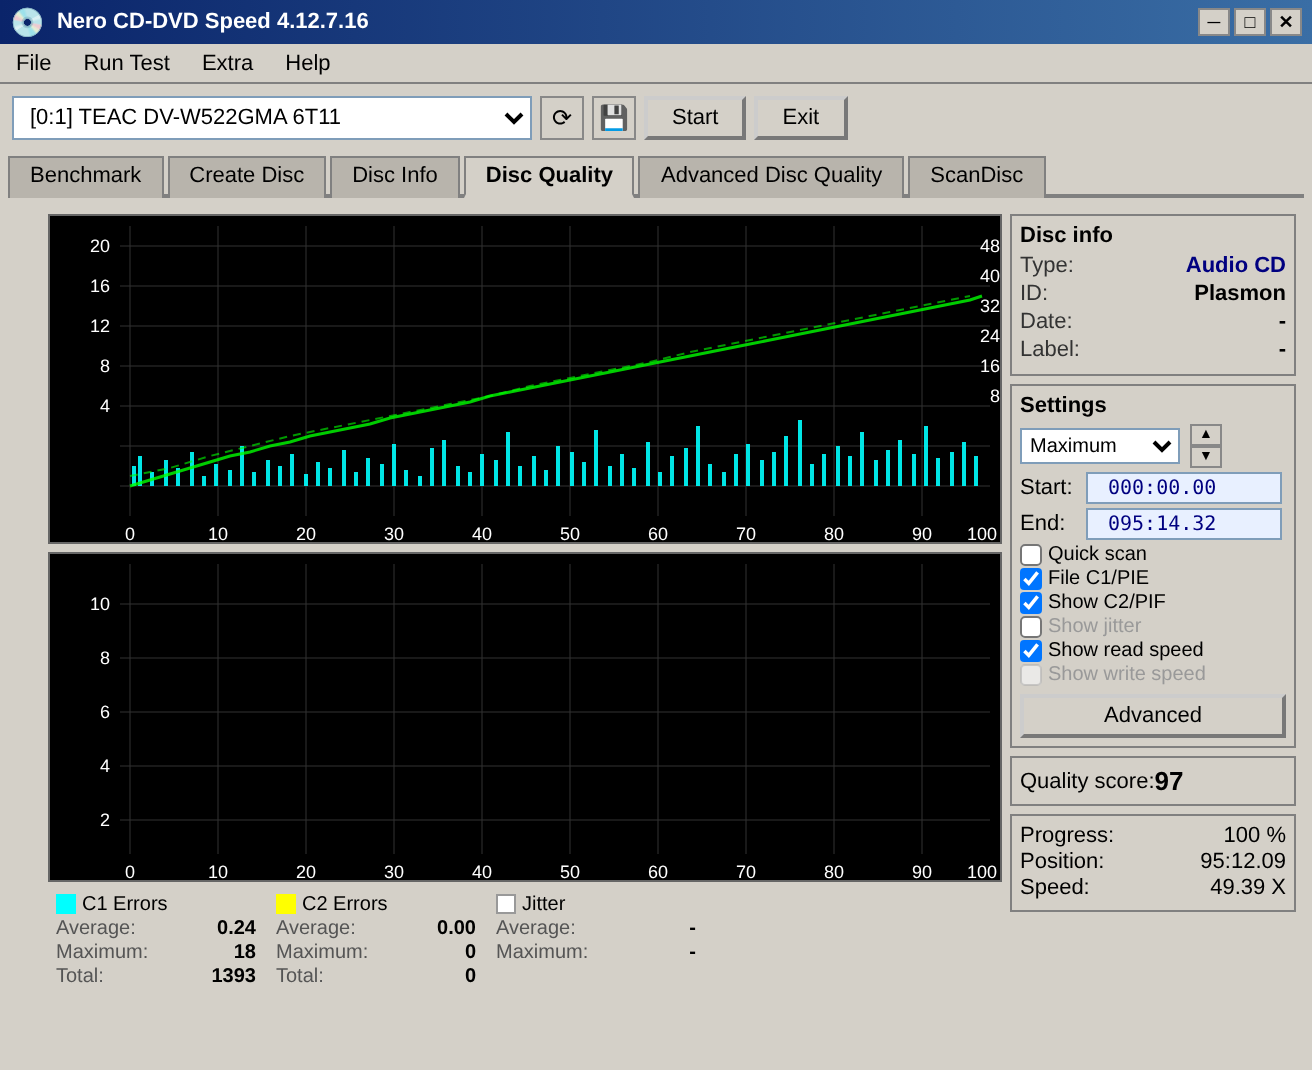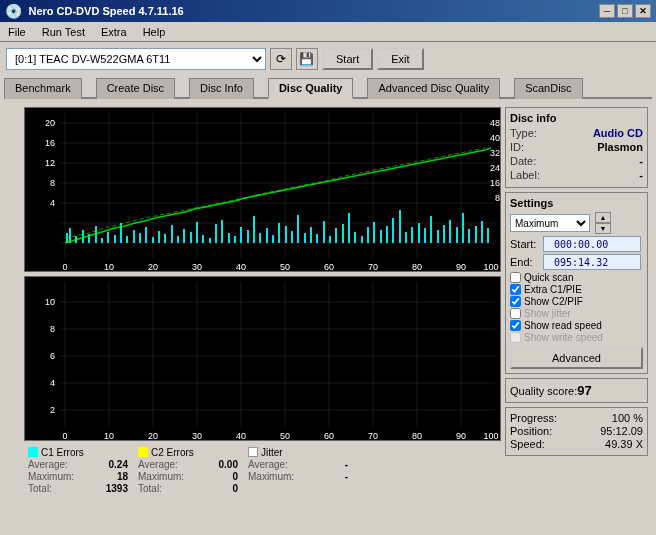--- a/index.html
+++ b/index.html
@@ -19,21 +19,21 @@
     .main-content { background: #d4d0c8; padding: 4px; display: flex; flex-direction: column; gap: 4px; }
     
     
     .toolbar { display: flex; align-items: flex-start; gap: 4px; padding: 2px; }
     .drive-select { width: 260px; height: 22px; background: white; border: 1px solid #7f9db9; font-size: 11px; padding: 1px 4px; }
     .toolbar-icon { width: 22px; height: 22px; background: #d4d0c8; border: 1px solid #888; display: flex; align-items: center; justify-content: center; cursor: pointer; font-size: 12px; }
     .btn-start { background: #d4d0c8; border: 2px outset #ccc; padding: 2px 12px; font-size: 11px; cursor: pointer; height: 22px; }
     .btn-exit { background: #d4d0c8; border: 2px outset #ccc; padding: 2px 12px; font-size: 11px; cursor: pointer; height: 22px; }
     
     
-    .tabs { display: flex; gap: 12px; border-bottom: 2px solid #808080; }
+    .tabs { display: flex; gap: 0; border-bottom: 2px solid #808080; }
     .tab { padding: 3px 10px; border: 1px solid #808080; border-bottom: none; background: #d4d0c8; cursor: pointer; font-size: 11px; margin-right: 2px; position: relative; top: 2px; }
     .tab.active { background: #d4d0c8; border-bottom: 2px solid #d4d0c8; z-index: 1; font-weight: bold; }
     .tab:not(.active) { background: #b8b4ac; }
     
     
     .content-area { display: flex; gap: 4px; padding: 4px; }
     
     
     .chart-section { flex: 1; display: flex; flex-direction: column; gap: 4px; margin-left: 16px; }
     
@@ -79,21 +79,21 @@
     svg { display: block; }
     
     .updown-btn { width: 16px; height: 11px; background: #d4d0c8; border: 1px solid #888; font-size: 7px; display: flex; align-items: center; justify-content: center; cursor: pointer; line-height: 1; }
   </style>
 </head>
 <body>
 
 <div class="title-bar">
   <div class="title-bar-title">
     <span style="font-size:14px;">💿</span>
-    <span>Nero CD-DVD Speed 4.7.11.16</span>
+    <span>Nero CD-DVD Speed 4.12.7.16</span>
   </div>
   <div class="title-bar-controls">
     <div class="title-bar-btn">─</div>
     <div class="title-bar-btn">□</div>
     <div class="title-bar-btn">✕</div>
   </div>
 </div>
 
 <div class="menu-bar">
   <span class="menu-item">File</span>
@@ -387,21 +387,21 @@
         <div class="settings-row">
           <span style="min-width:30px;">End:</span>
           <input type="text" class="input-field" value="095:14.32" style="">
         </div>
         <div class="checkbox-row">
           <input type="checkbox" id="qs" style="">
           <label for="qs">Quick scan</label>
         </div>
         <div class="checkbox-row">
           <input type="checkbox" id="c1" checked="" style="">
-          <label for="c1">Extra C1/PIE</label>
+          <label for="c1">File C1/PIE</label>
         </div>
         <div class="checkbox-row">
           <input type="checkbox" id="c2" checked="" style="">
           <label for="c2">Show C2/PIF</label>
         </div>
         <div class="checkbox-row">
           <input type="checkbox" id="jt" style="">
           <label for="jt" class="disabled">Show jitter</label>
         </div>
         <div class="checkbox-row">

